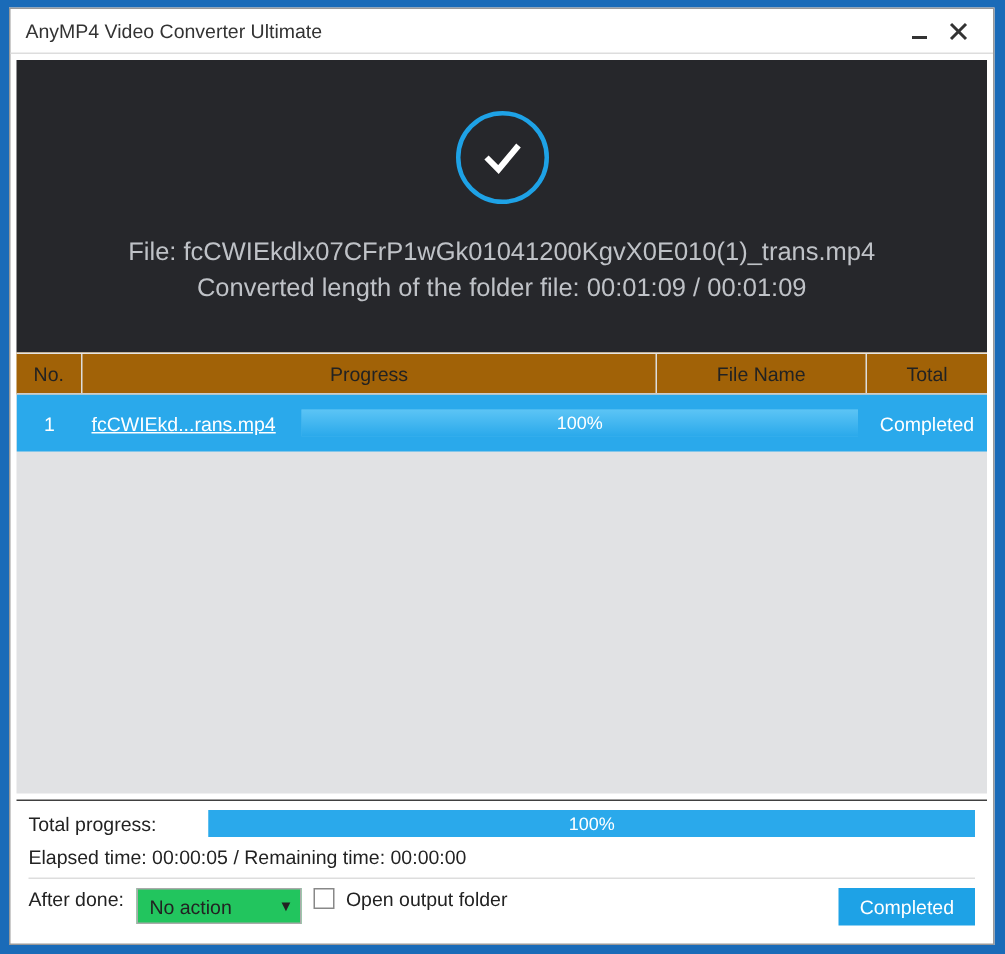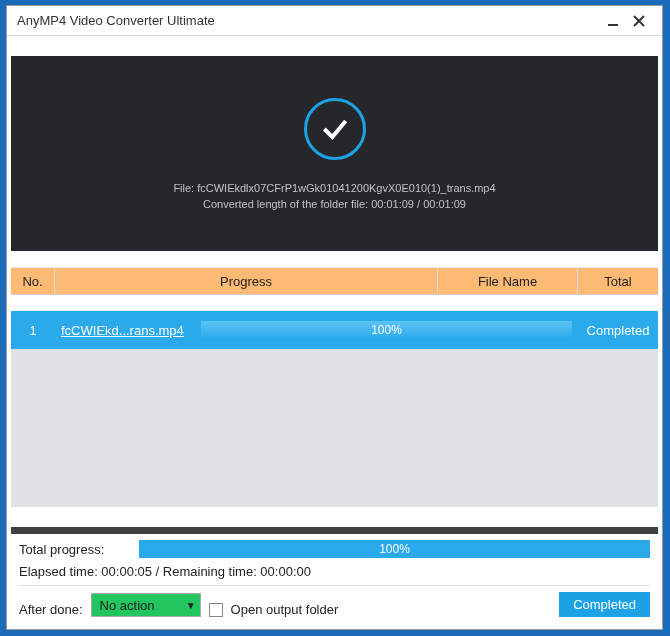--- a/index.html
+++ b/index.html
@@ -1,47 +1,47 @@
 <!DOCTYPE html>
 <html><head>
 <meta charset="utf-8">
 <style>
 * { margin: 0; padding: 0; box-sizing: border-box; font-family: "Segoe UI", Tahoma, sans-serif; }
 body { width: 670px; height: 636px; background: #1a6bb8; overflow: hidden; }
-.window { position: absolute; left: 6px; top: 5px; width: 657px; height: 625px; background: #fff; border: 1px solid #999; display: flex; flex-direction: column; gap: 16px; }
+.window { position: absolute; left: 6px; top: 5px; width: 657px; height: 625px; background: #fff; border: 1px solid #999; display: flex; flex-direction: column; }
 .titlebar { height: 30px; display: flex; align-items: center; padding: 0 10px; font-size: 13px; color: #333; border-bottom: 1px solid #ddd; }
 .titlebar-spacer { flex: 1; }
 .win-btn { width: 26px; height: 22px; display: flex; align-items: center; justify-content: center; cursor: pointer; font-size: 14px; color: #333; }
 .hero { background: #26272b; height: 195px; display: flex; flex-direction: column; align-items: center; justify-content: center; color: #bfc2c7; font-size: 13px; margin: 4px 4px 0 4px; }
 .check-circle { width: 62px; height: 62px; border: 3px solid #1ea2e6; border-radius: 50%; display: flex; align-items: center; justify-content: center; margin-bottom: 18px; }
 .check-circle svg { width: 32px; height: 32px; }
-.hero .line { margin-top: 4px; font-size: 11px; }
-.table-header { display: flex; background: #fdba74; border-bottom: 1px solid #ccc; border-top: 1px solid #e5e5e5; height: 28px; align-items: center; font-size: 13px; color: #222; margin: 0 4px; }
+.hero .line { margin-top: 4px; font-size: 17px; }
+.table-header { display: flex; background: #a16207; border-bottom: 1px solid #ccc; border-top: 1px solid #e5e5e5; height: 28px; align-items: center; font-size: 13px; color: #222; margin: 0 4px; }
 .th { border-right: 1px solid #ddd; height: 100%; display: flex; align-items: center; justify-content: center; }
 .th.no { width: 44px; }
 .th.fname { width: 140px; }
 .th.progress { flex: 1; }
 .th.state { width: 80px; border-right: none; }
 .row-area { background: #e1e2e4; flex: 1; margin: 0 4px; overflow: hidden; }
 .row { display: flex; align-items: center; height: 38px; background: #2aa9eb; color: #fff; font-size: 13px; }
 .td.no { width: 44px; text-align: center; }
 .td.fname { width: 140px; padding-left: 6px; white-space: nowrap; overflow: hidden; text-overflow: ellipsis; text-decoration: underline; }
 .td.progress { flex: 1; padding: 0 6px; }
 .td.state { width: 80px; text-align: center; }
 .pbar { position: relative; height: 18px; background: #4bb9f0; }
 .pbar-fill { position: absolute; left: 0; top: 0; height: 100%; background: linear-gradient(#5cc4f5,#2aa9eb); }
 .pbar-text { position: absolute; width: 100%; text-align: center; font-size: 12px; line-height: 18px; color: #fff; }
-.footer { margin: 4px; border-top: 7px solid #404040; padding: 6px 8px 8px 8px; font-size: 13px; color: #222; }
+.footer { margin: 4px; border-top: 1px solid #404040; padding: 6px 8px 8px 8px; font-size: 13px; color: #222; }
 .total-row { display: flex; align-items: center; margin-bottom: 6px; }
 .total-label { width: 120px; }
 .total-bar { flex: 1; height: 18px; background: #2aa9eb; position: relative; }
 .total-bar-fill { position: absolute; left: 0; top: 0; height: 100%; background: #2aa9eb; }
 .total-bar-text { position: absolute; width: 100%; text-align: center; font-size: 12px; line-height: 18px; color: #fff; }
 .times-row { margin-bottom: 6px; padding-bottom: 6px; border-bottom: 1px solid #ddd; }
-.after-row { display: flex; align-items: flex-end; gap: 8px; }
+.after-row { display: flex; align-items: flex-start; gap: 8px; }
 .select-wrap { border: 1px solid #aaa; height: 24px; display: flex; align-items: center; padding: 0 4px 0 8px; width: 110px; background: #22c55e; font-size: 13px; }
 .select-wrap .chev { margin-left: auto; font-size: 10px; }
 .checkbox { width: 14px; height: 14px; border: 1px solid #888; background: #fff; display: inline-block; }
 .after-spacer { flex: 1; }
 .completed-btn { background: #1ea2e6; color: #fff; border: none; padding: 5px 14px; font-size: 13px; cursor: pointer; }
 </style>
 </head>
 <body>
 
 <div class="window">

